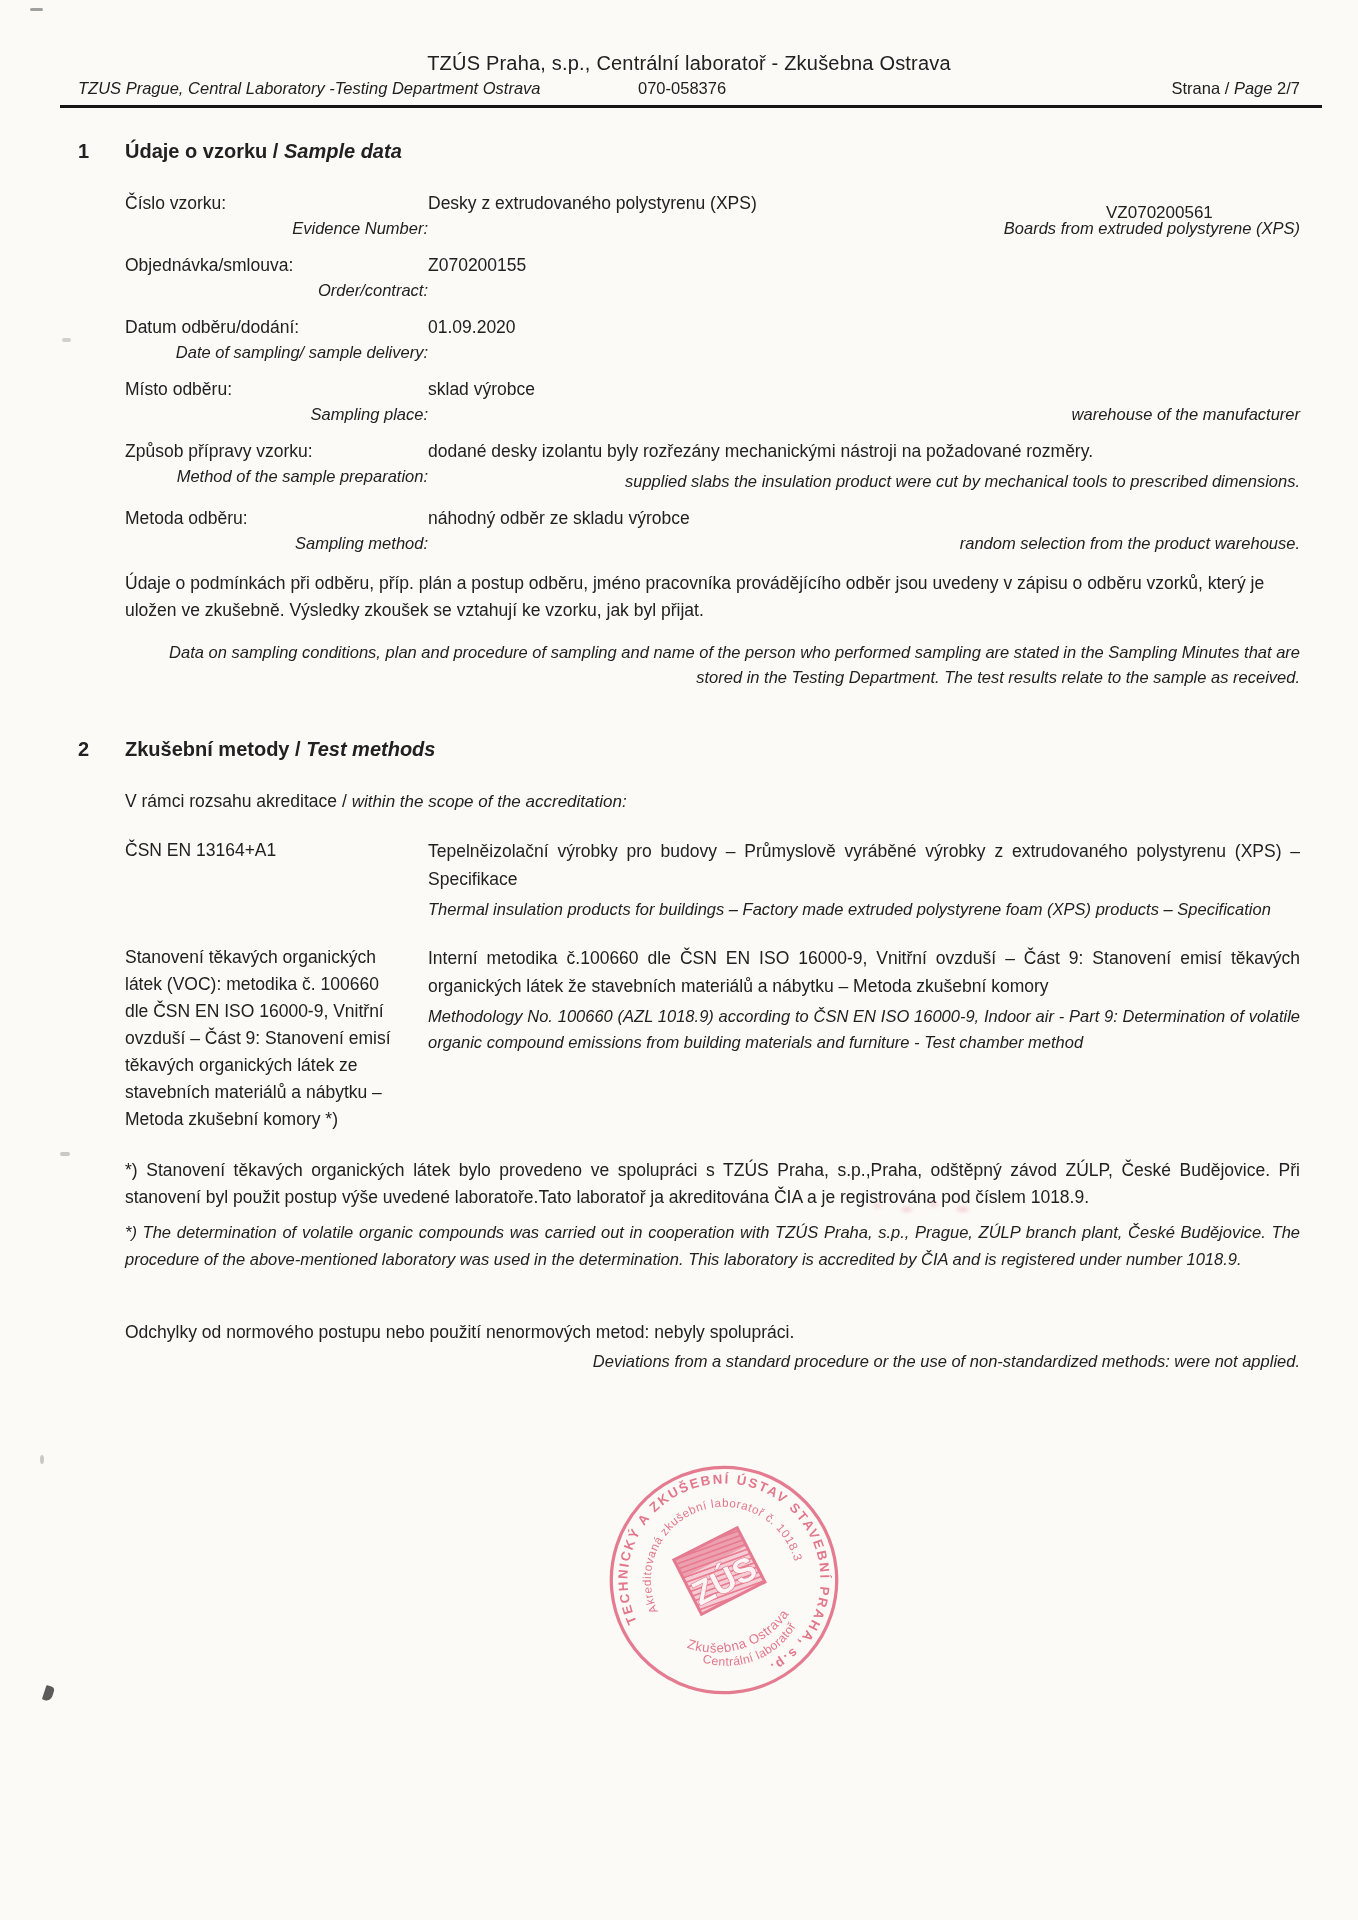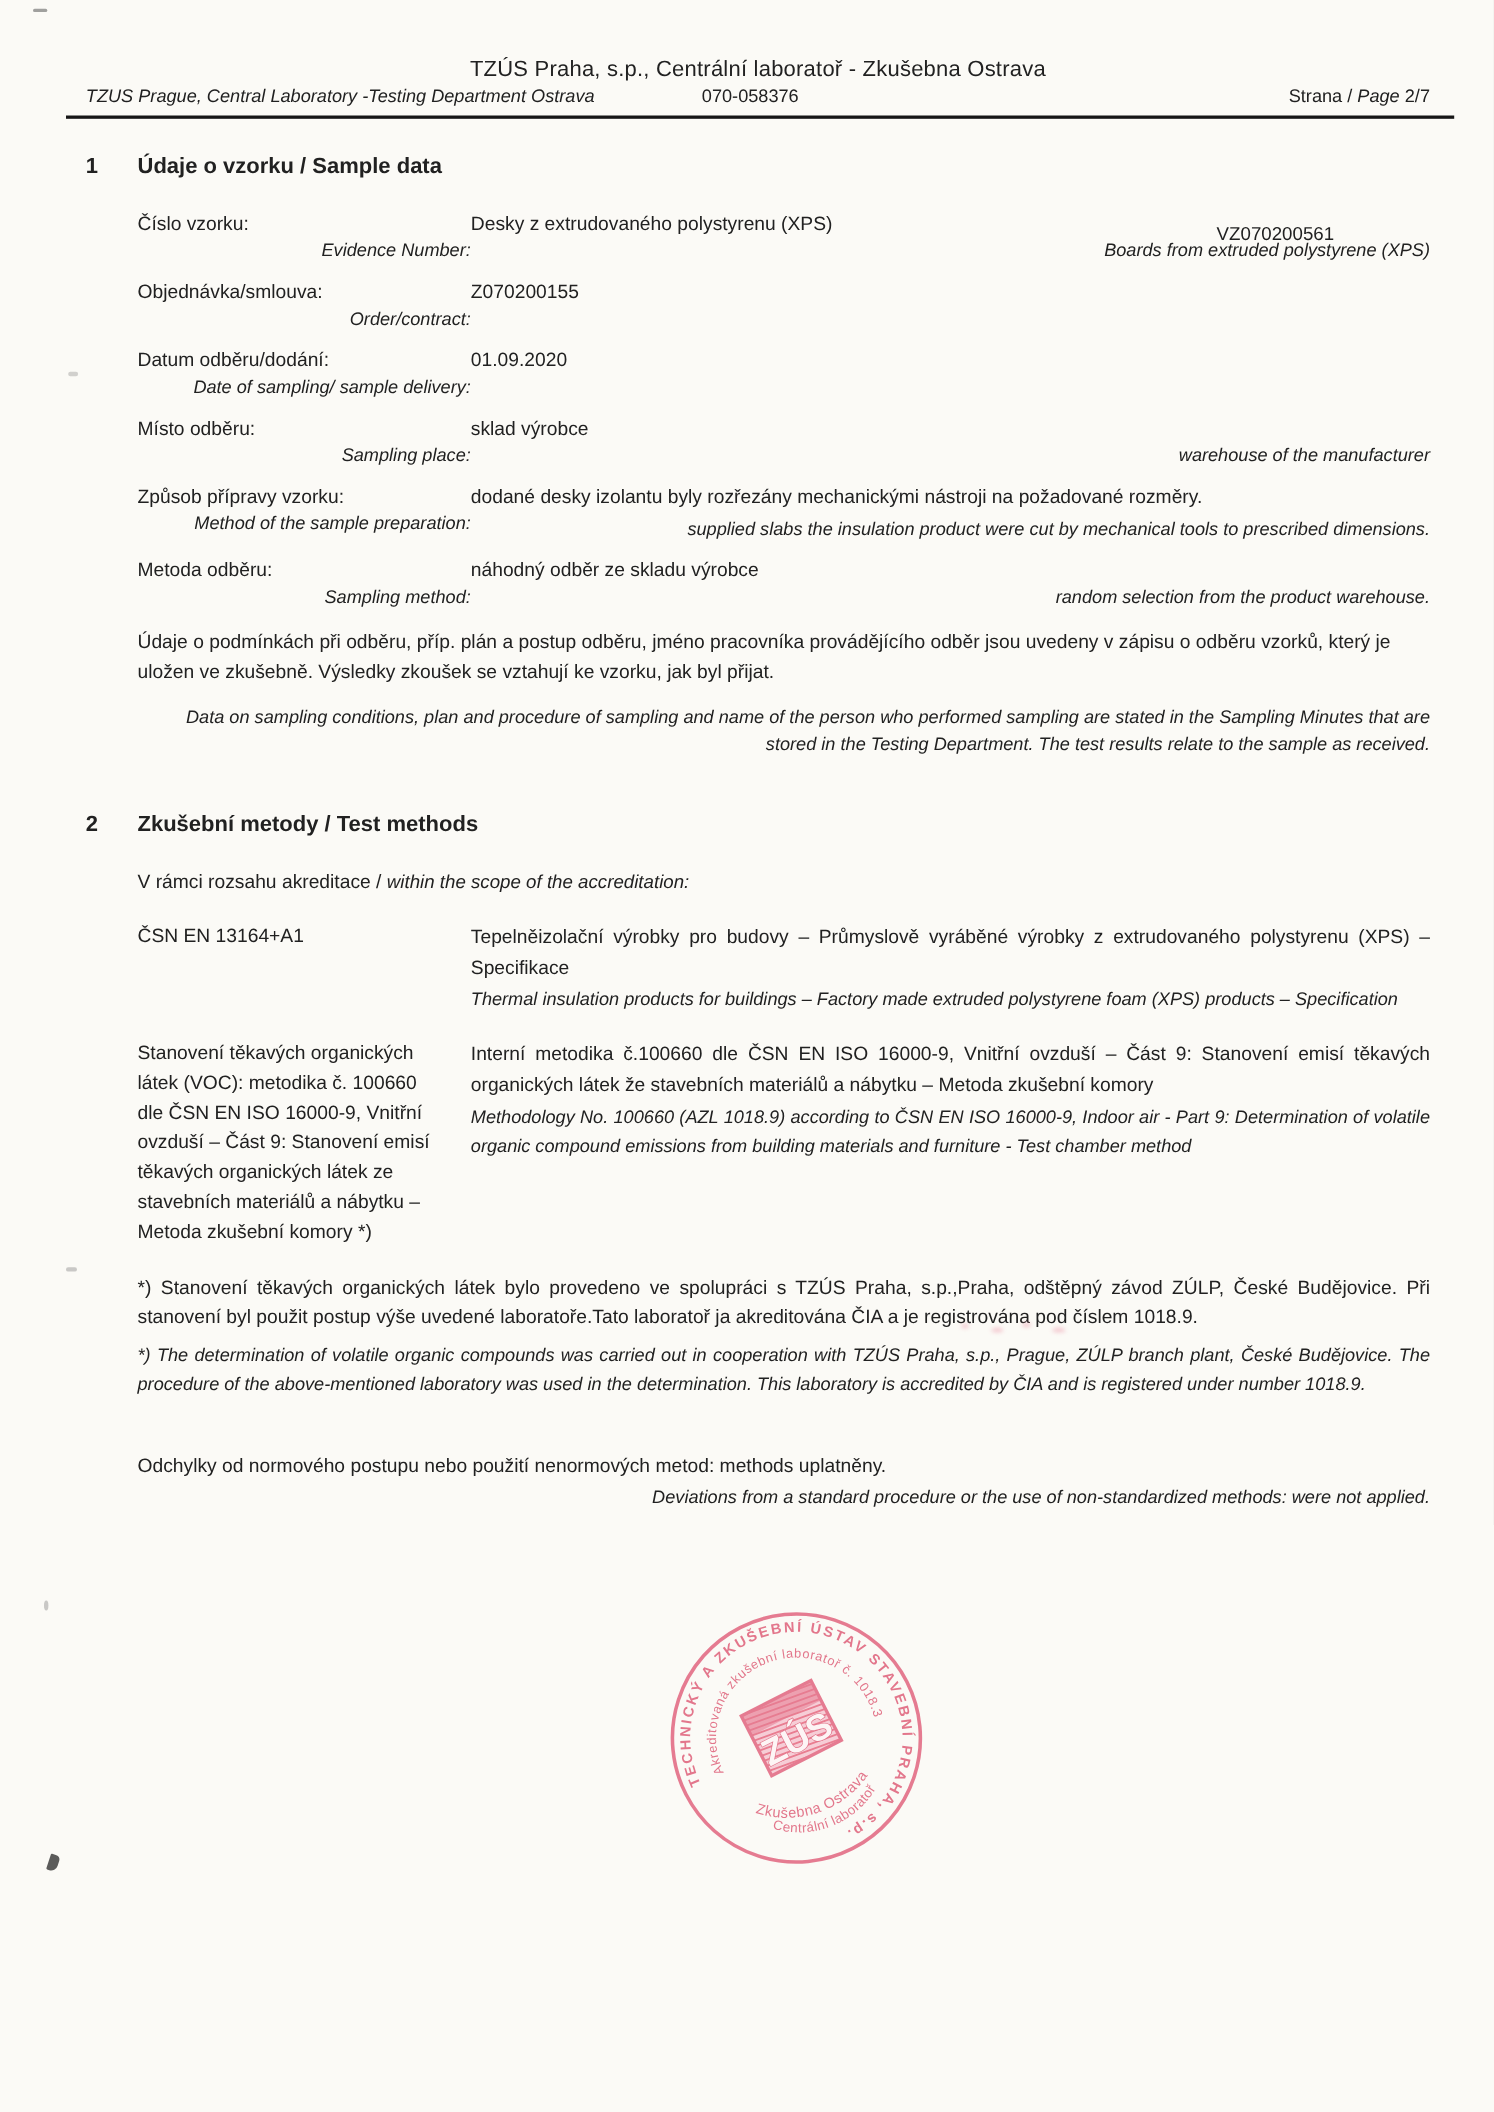--- a/index.html
+++ b/index.html
@@ -20,21 +20,21 @@
   .hdr-line2{display:flex;align-items:baseline;font-size:16.5px;line-height:23px;margin-top:2px;}
   .hdr-org-en{font-style:italic;flex:0 0 560px;}
   .hdr-docnum{flex:0 0 330px;text-align:left;padding-left:0px;}
   .hdr-page{margin-left:auto;white-space:nowrap;}
   .rule{border:none;border-top:3px solid #161616;margin:5px 0 0 -18px;width:1262px;}
 
   
   .sec-head{display:flex;margin:30px 0 0 0;font-size:20px;font-weight:bold;line-height:26px;}
   .sec-num{width:47px;flex:0 0 47px;}
   .sec-title .cz{font-weight:bold;}
-  .sec-title .en{font-weight:bold;}
+  .sec-title .en{font-weight:bold;font-style:italic;}
 
   .indent{margin-left:47px;}
 
   
   .fields{margin-top:26px;}
   .field-row{display:grid;grid-template-columns:303px 1fr;margin-bottom:11px;}
   .cz-line{font-size:17.5px;line-height:26px;}
   .en-line{font-size:16.5px;line-height:25px;font-style:italic;text-align:right;}
   .fr-value{position:relative;max-width:880px;}
   .sample-id{position:absolute;left:678px;top:13px;font-size:17px;white-space:nowrap;}
@@ -205,21 +205,21 @@
       </div>
 
     </div>
 
     <div class="footnote indent">
       <div class="cz-line">*) Stanovení těkavých organických látek bylo provedeno ve spolupráci s TZÚS Praha, s.p.,Praha, odštěpný závod ZÚLP, České Budějovice. Při stanovení byl použit postup výše uvedené laboratoře.Tato laboratoř ja akreditována ČIA a je registrována pod číslem 1018.9.</div>
       <div class="en-line">*) The determination of volatile organic compounds was carried out in cooperation with TZÚS Praha, s.p., Prague, ZÚLP branch plant, České Budějovice. The procedure of the above-mentioned laboratory was used in the determination. This laboratory is accredited by ČIA and is registered under number 1018.9.</div>
     </div>
 
     <div class="deviations indent">
-      <div class="cz-line">Odchylky od normového postupu nebo použití nenormových metod: methods uplatněny.</div>
+      <div class="cz-line">Odchylky od normového postupu nebo použití nenormových metod: nebyly spolupráci.</div>
       <div class="en-line">Deviations from a standard procedure or the use of non-standardized methods: were not applied.</div>
     </div>
 
   </div>
 
   <div class="stamp">
     <svg viewBox="0 0 260 260" xmlns="http://www.w3.org/2000/svg">
       <defs>
         <pattern id="hatch" width="5" height="5" patternUnits="userSpaceOnUse" patternTransform="rotate(7)">
           <rect width="5" height="5" fill="#f5c4cf"></rect>

